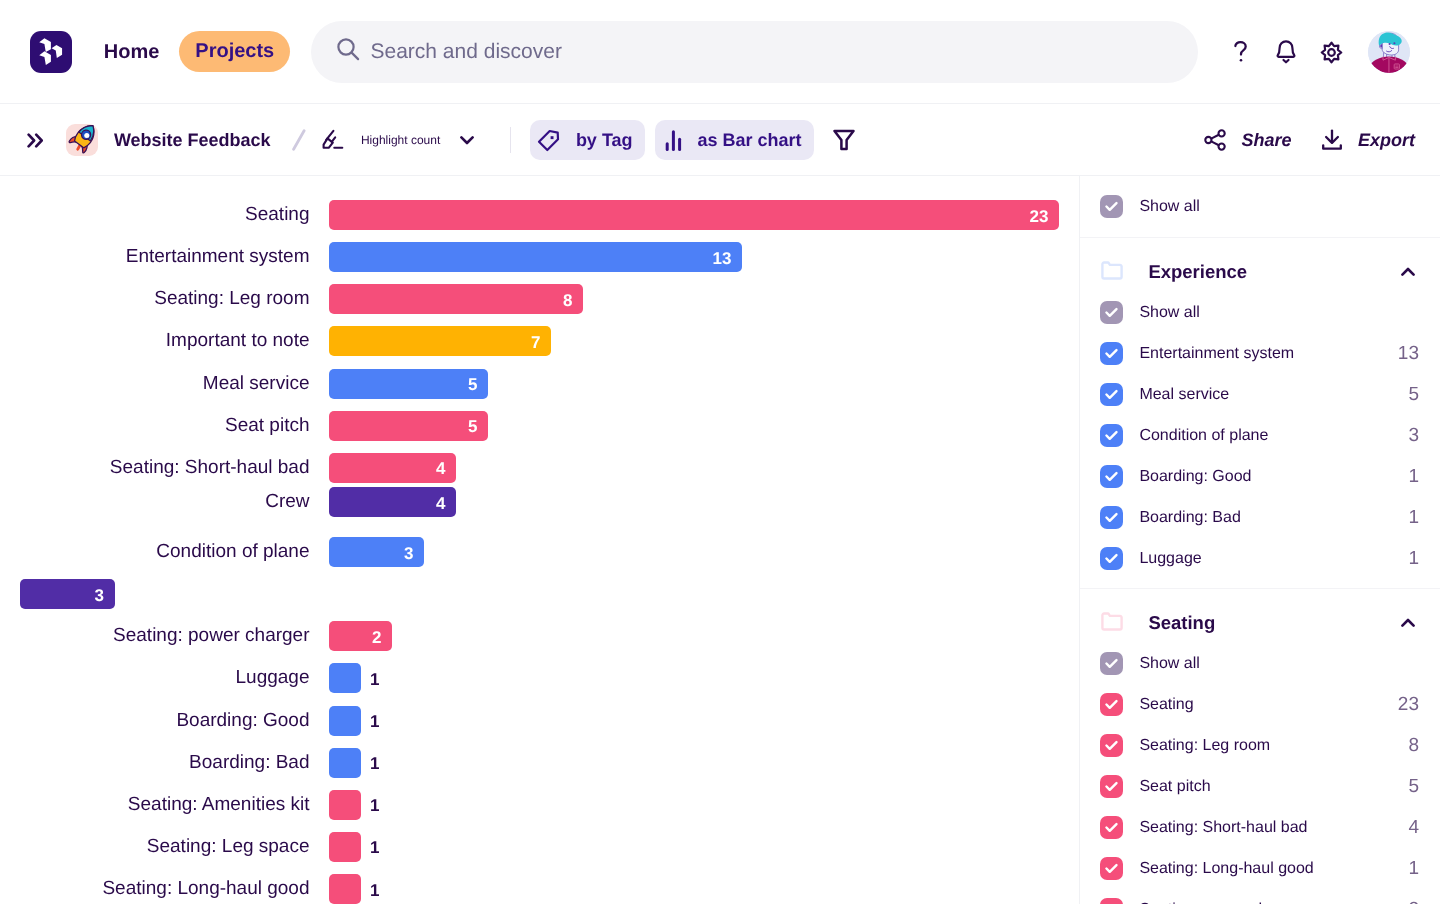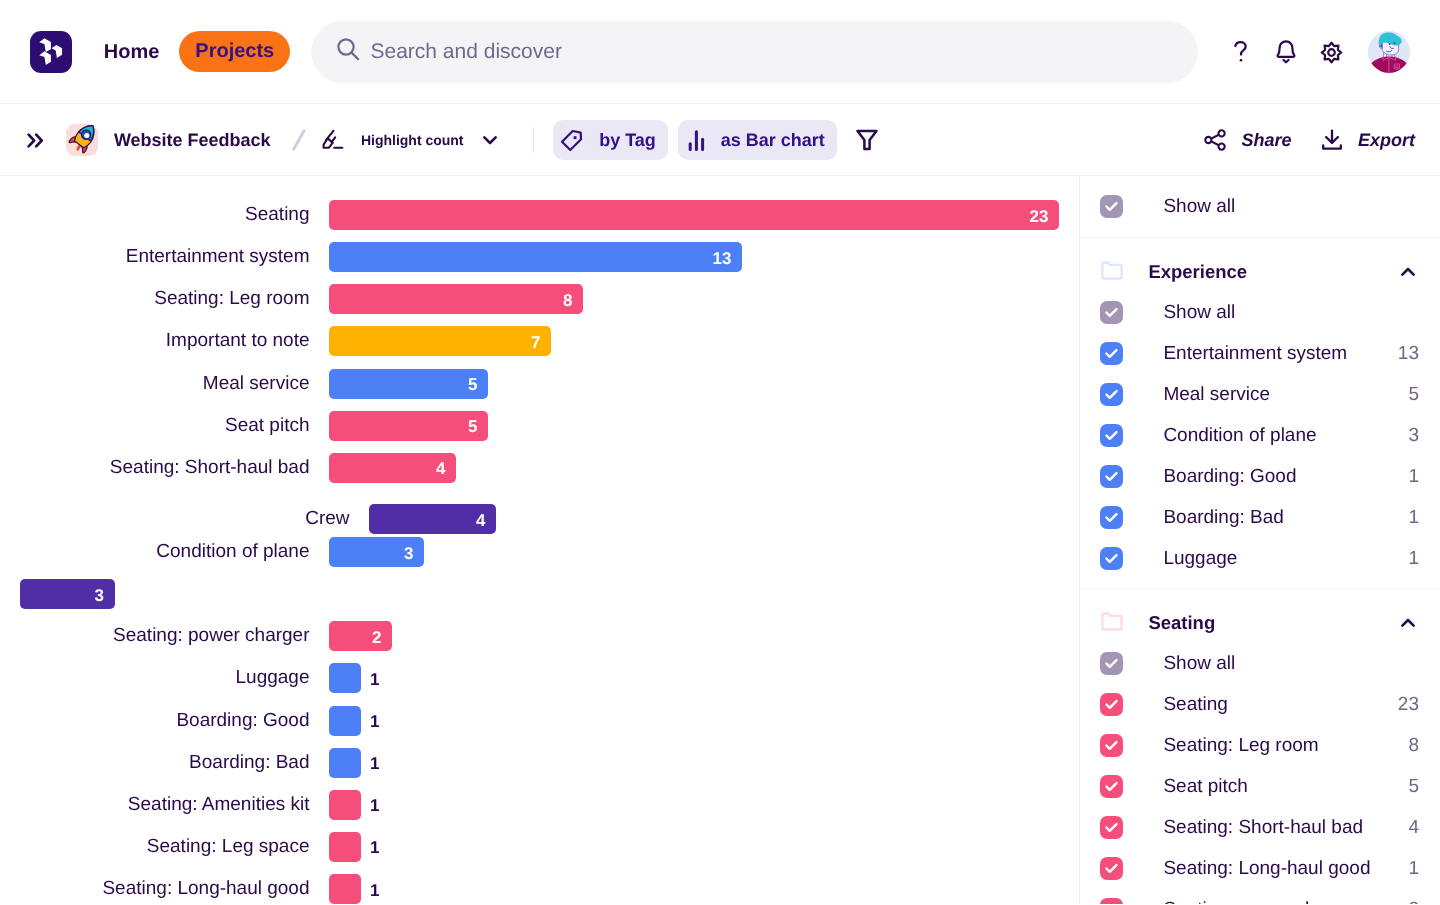--- a/index.html
+++ b/index.html
@@ -9,39 +9,39 @@
     background:#fff;
     color:#2A0A4A;
     -webkit-font-smoothing: antialiased;
     text-rendering: geometricPrecision;
   }
   
   .topbar { height:104px; position:relative; }
   .topbar::after { content:""; position:absolute; left:0; right:0; bottom:0; height:1px; background:#F0F1F4; }
   .logo { position:absolute; left:30px; top:31px; width:42px; height:42px; border-radius:11px; background:#2E0D72; display:flex; align-items:center; justify-content:center; }
   .nav-home { position:absolute; left:103.8px; top:38.5px; font-size:20px; font-weight:700; line-height:27px; }
-  .nav-projects { position:absolute; left:179.3px; top:30.6px; height:41px; border-radius:999px; background:#f97316; display:flex; align-items:center; padding:14px 16px; font-size:20px; font-weight:700; color:#341085; }
+  .nav-projects { position:absolute; left:179.3px; top:30.6px; height:41px; border-radius:999px; background:#fdba74; display:flex; align-items:center; padding:14px 16px; font-size:20px; font-weight:700; color:#341085; }
   .searchbar { position:absolute; left:311px; top:20.5px; width:887px; height:62px; border-radius:31px; background:#F4F4F7; display:flex; align-items:center; padding-left:24.5px; }
   .search-ph { font-size:21px; color:#6F6A8C; margin-left:11px;text-align:center; }
   .topright { position:absolute; right:30px; top:0; height:104px; display:flex; align-items:center; }
   .ticon { display:flex; align-items:center; justify-content:center; }
   .ic-help { margin-right:27px; }
   .ic-bell { margin-right:23.5px; }
   .ic-gear { margin-right:25px; }
   .avatar { width:42px; height:42px; border-radius:50%; overflow:hidden; background:#DFE6F6; }
 
   
   .toolbar { height:72px; position:relative; display:flex; align-items:center; }
   .toolbar::after { content:""; position:absolute; left:0; right:0; bottom:0; height:1px; background:#F0F1F4; }
   .tb-chev { margin-left:26.7px; display:flex; align-items:center; }
   .proj-emoji { width:32px; height:32px; border-radius:9px; background:#FADEDB; display:flex; align-items:center; justify-content:center; margin-left:22.6px; }
   .proj-name { margin-left:15.6px; font-size:18px; font-weight:700; }
   .slash { margin-left:21.4px; width:14px; height:22px; display:flex; align-items:center; }
   .hlicon { margin-left:16.3px; display:flex; align-items:center; }
-  .hl-label { margin-left:16.6px; font-size:14px; font-weight:700; }
+  .hl-label { margin-left:16.6px; font-size:12px; font-weight:400; }
   .hl-caret { margin-left:19.5px; display:flex; align-items:center; }
   .vsep { width:1px; height:26px; background:#E6E4EE; margin-left:36.1px; }
   .chip { margin-left:19px; display:flex; align-items:center; background:#EAE8F5; border-radius:10px; height:40px; padding:0 12px 0 7px; font-size:18px; font-weight:700; color:#341085; }
   .chip2 { margin-left:10px; }
   .chip span.lbl { margin-left:16px; }
   .filter-btn { margin-left:19.5px; display:flex; align-items:center; }
   .tb-right { position:absolute; right:25px; display:flex; align-items:center; }
   .tb-action { display:flex; align-items:center; font-size:18px; font-weight:700; }
   .tb-action span.lbl { margin-left:15px;font-style:italic; }
   .tb-action + .tb-action { margin-left:29.5px; }
@@ -57,21 +57,21 @@
 
   
   .sidebar { width:361px; border-left:1px solid #F0F1F4; position:relative; overflow:hidden; }
   .sb-sec { padding:10px 0; border-bottom:1px solid #F3F3F6; }
   .sb-sec.grp { padding-top:13px; padding-bottom:9px; }
   .sb-row { display:flex; align-items:center; height:41px; padding-left:20.4px; padding-right:21px; }
   .cb { width:23px; height:23px; border-radius:7px; flex:none; display:flex; align-items:center; justify-content:center; }
   .cb-grey { background:#A296B4; }
   .cb-blue { background:#4D80F7; }
   .cb-pink { background:#F54E7A; }
-  .sb-text { margin-left:40px; font-size:19px; white-space:nowrap; }
+  .sb-text { margin-left:16px; font-size:16px; white-space:nowrap; }
   .sb-count { margin-left:auto; font-size:19px; color:#756289; }
   .sb-head { display:flex; align-items:center; height:41px; padding-left:20.4px; padding-right:17px; }
   .sb-title { margin-left:24px; font-size:18.5px; font-weight:700; }
   .sb-chev { margin-left:auto; margin-right:8px; display:flex; align-items:center; }
 </style>
 </head>
 <body>
 
 <div class="topbar">
   <div class="logo">
@@ -269,21 +269,21 @@
         <div class="bar" style="width: 159px; background: rgb(245, 78, 122);">
           <div class="bval">5</div>
         </div>
       </div>
       <div class="row" style="top: 276.75px;">
         <div class="rlabel">Seating: Short-haul bad</div>
         <div class="bar" style="width: 127px; background: rgb(245, 78, 122);">
           <div class="bval">4</div>
         </div>
       </div>
-      <div class="row" style="top: 328px; padding-left: 40px;">
+      <div class="row" style="top: 311px;">
         <div class="rlabel">Crew</div>
         <div class="bar" style="width: 127px; background: rgb(81, 45, 166);">
           <div class="bval">4</div>
         </div>
       </div>
       <div class="row" style="top: 361px;">
         <div class="rlabel">Condition of plane</div>
         <div class="bar" style="width: 95px; background: rgb(77, 128, 247);">
           <div class="bval">3</div>
         </div>

